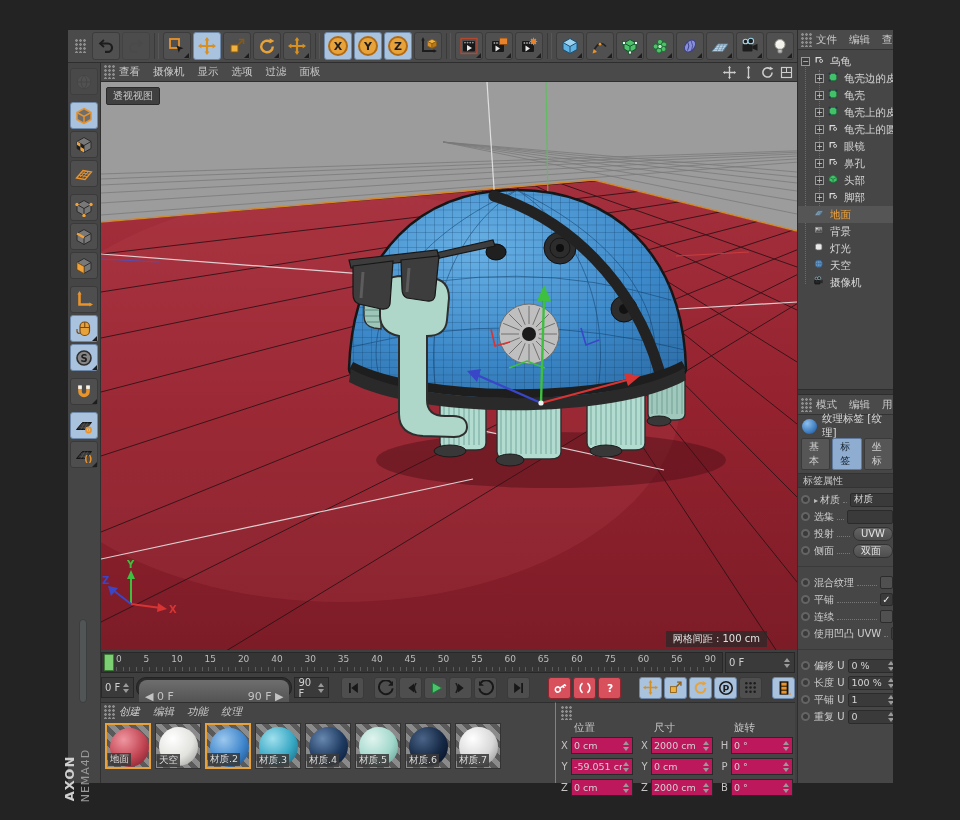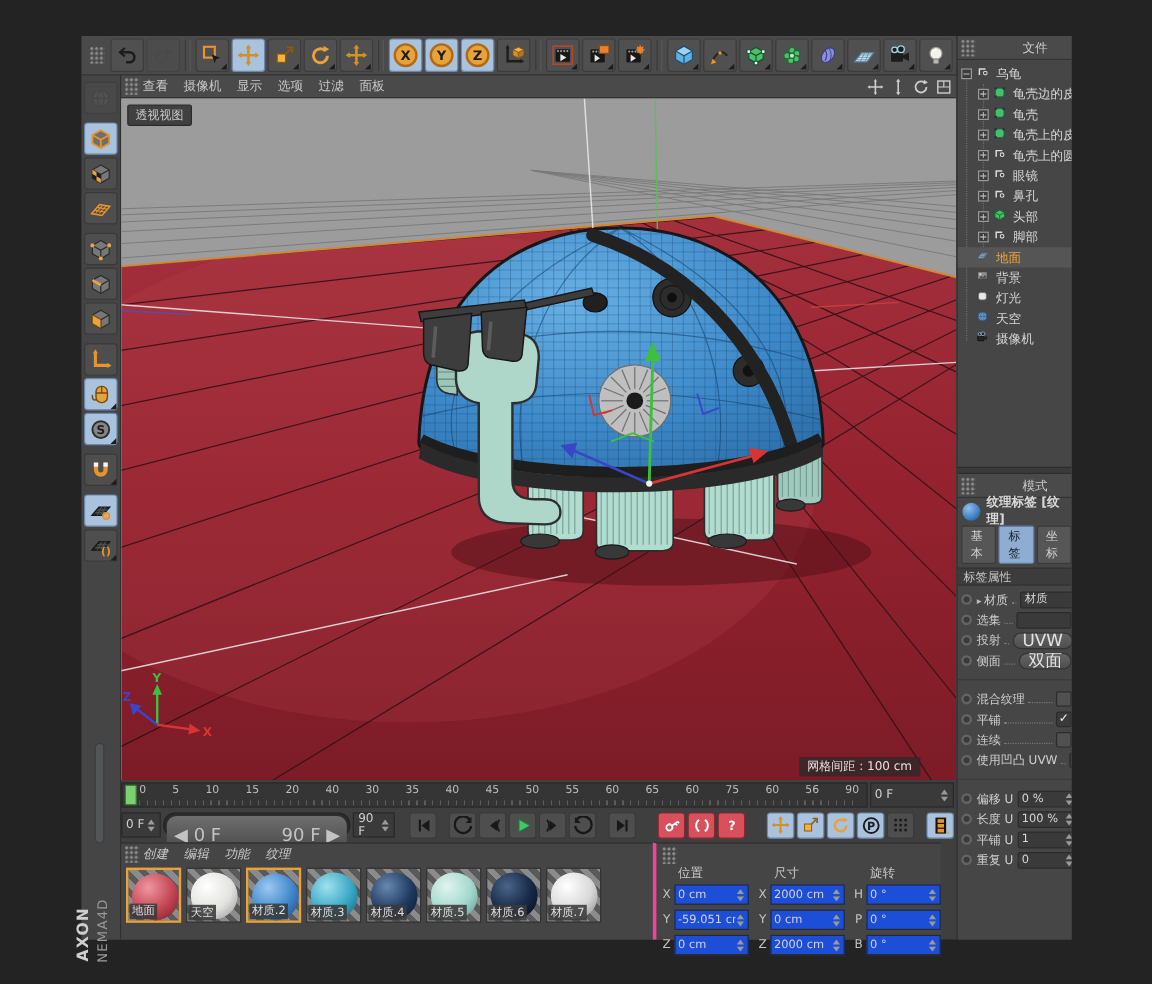--- a/index.html
+++ b/index.html
@@ -73,21 +73,21 @@
 
   
   #transport{position:absolute;left:33px;top:645px;width:694px;height:25px;display:flex;align-items:center;gap:2px;}
   .tfield{height:21px;background:#3a3a3a;border:1px solid #282828;display:flex;align-items:center;
     padding:0 3px;font-size:10px;color:#cfcfcf;}
   #tf-cur{width:42px;}
   #tf-end{width:44px;}
   #trange{width:210px;height:21px;background:#2c2c2c;border:1px solid #222;border-radius:10px;
     padding:2px;display:flex;}
   #trange-bar{flex:1;border-radius:8px;background:linear-gradient(#6e6e6e,#474747);
-    display:flex;align-items:center;justify-content:space-between;padding:16px 6px;font-size:15px;color:#c3c3c3;}
+    display:flex;align-items:center;justify-content:space-between;padding:16px 6px;font-size:11px;color:#c3c3c3;}
   .pbtn2{position:relative;width:23px;height:22px;border-radius:3px;background:#4e4e4e;border:1px solid #3a3a3a;
     display:flex;align-items:center;justify-content:center;flex:0 0 auto;}
   .pbtn2.red{background:#d8505c;border-color:#8e2630;}
   .pbtn2.active{background:#a9c2dd;border-color:#6d88a8;}
   .pbtn2.gsm{margin-left:8px;}
   .pbtn2.glg{margin-left:16px;}
 
   
   #materials{position:absolute;left:33px;top:672px;width:454px;height:81px;background:#454545;
     border-top:1px solid #2e2e2e;}
@@ -95,68 +95,68 @@
   #mat-menu .mlabel{margin-right:13px;font-style:italic;}
   #mat-items{display:flex;gap:4px;padding:2px 0 0 4px;}
   .mat{position:relative;width:46px;height:46px;flex:0 0 auto;border:1px solid #333;
     background:repeating-linear-gradient(45deg,#8b8b8b 0 5px,#5a5a5a 5px 10px);}
   .mat.sel{border:2px solid #e8a23c;}
   .mat .ball{position:absolute;left:3px;top:3px;width:39px;height:39px;border-radius:50%;}
   .mat .mname{position:absolute;left:1px;bottom:1px;background:rgba(58,58,58,.88);
     font-size:9.5px;color:#ddd;padding:0 2px;max-width:42px;white-space:nowrap;overflow:hidden;}
 
   
-  #coords{position:absolute;left:476px;top:672px;width:240px;height:81px;background:#454545;
-    border-top:1px solid #2e2e2e;border-left:3px solid #ec4899;padding:2px 0 0 2px;}
+  #coords{position:absolute;left:487px;top:672px;width:240px;height:81px;background:#454545;
+    border-top:1px solid #2e2e2e;border-left:1px solid #ec4899;padding:2px 0 0 2px;}
   #coord-head{display:flex;align-items:center;height:16px;font-size:10.5px;color:#c9c9c9;}
   #coord-groups{position:relative;}
   .cgroup{position:absolute;top:0;}
   .cg-title{position:absolute;top:-16px;left:14px;font-size:10.5px;color:#c9c9c9;}
   .crow{display:flex;align-items:center;height:17px;margin-bottom:4px;}
   .crow .ax{width:9px;font-size:10px;color:#c3c3c3;text-align:center;margin-right:2px;}
-  .cfield{width:62px;height:17px;background:#1d4ed8;border:1px solid #292929;display:flex;
+  .cfield{width:62px;height:17px;background:#be185d;border:1px solid #292929;display:flex;
     align-items:center;font-size:9.5px;color:#d2d2d2;padding:0 2px;}
 
   
   #rightcol{position:absolute;left:729px;top:0;width:96px;height:753px;background:#464646;
     border-left:1px solid #2e2e2e;overflow:hidden;}
   .rp-menu{display:flex;align-items:center;height:20px;font-size:10.5px;color:#c9c9c9;
     background:#4a4a4a;border-bottom:1px solid #333;white-space:nowrap;overflow:hidden;}
-  .rp-menu .mlabel{margin-right:12px;margin-left:36px;}
+  .rp-menu .mlabel{margin-right:12px;}
   #om-tree{position:relative;padding-top:3px;height:339px;}
   .dotline{position:absolute;width:0;border-left:1px dotted #8a8a8a;opacity:.55;}
   .om-row{position:relative;display:flex;align-items:center;height:17px;font-size:10.5px;color:#d6d6d6;
     white-space:nowrap;}
   .om-row.sel{background:#555;}
   .om-row.sel .olabel{color:#f0a23a;}
   .exp{width:9px;height:9px;border:1px solid #9a9a9a;background:#3c3c3c;color:#d0d0d0;
     font-size:8px;line-height:7px;text-align:center;margin-right:3px;flex:0 0 auto;}
   .oicon{width:14px;height:14px;margin-right:3px;flex:0 0 auto;display:flex;align-items:center;justify-content:center;}
   #om-splitter{height:6px;background:#3a3a3a;border-top:1px solid #2d2d2d;border-bottom:1px solid #2d2d2d;}
 
-  #am-title{display:flex;align-items:center;height:22px;padding-left:4px;font-size:10.5px;color:#dadada;gap:5px;font-weight:bold;}
+  #am-title{display:flex;align-items:center;height:22px;padding-left:4px;font-size:10.5px;color:#dadada;gap:5px;}
   .tagball{width:15px;height:15px;border-radius:50%;
     background:radial-gradient(circle at 35% 30%,#8cc0ee,#3a78bc 65%,#1c4478);flex:0 0 auto;}
   #am-tabs{display:flex;gap:2px;padding:1px 0 3px 3px;}
   .amtab{padding:1px 7px;font-size:10px;color:#d0d0d0;background:#565656;border:1px solid #3a3a3a;border-radius:2px;}
   .amtab.active{background:#8fadd0;color:#16202c;border-color:#5f7a9c;}
   #am-section{height:15px;background:#3c3c3c;border-top:1px solid #333;border-bottom:1px solid #333;
     font-size:10px;color:#c8c8c8;padding-left:5px;display:flex;align-items:center;}
   #am-rows{padding-top:3px;}
   .arow{display:flex;align-items:center;height:17px;padding-left:3px;font-size:10px;color:#cfcfcf;white-space:nowrap;}
   .asep{height:8px;border-bottom:1px solid #3a3a3a;margin-bottom:7px;}
   .adot{width:9px;height:9px;border-radius:50%;border:2px solid #646464;background:#3a3a3a;
     margin-right:4px;flex:0 0 auto;}
   .alabel{margin-right:3px;}
   .alabel.expand::before{content:"\25B8";font-size:8px;color:#bbb;margin-right:2px;}
   .leader{flex:1;border-bottom:1px dotted #777;height:7px;min-width:4px;margin-right:3px;}
   .afield{width:46px;height:14px;background:#3a3a3a;border:1px solid #2b2b2b;border-radius:2px;
     font-size:9.5px;color:#d6d6d6;padding:0 3px;display:flex;align-items:center;flex:0 0 auto;}
   .apill{min-width:40px;height:14px;background:linear-gradient(#646464,#4e4e4e);border:1px solid #333;
-    border-radius:7px;font-size:14px;color:#e2e2e2;padding:0 7px;display:flex;align-items:center;flex:0 0 auto;}
+    border-radius:7px;font-size:10px;color:#e2e2e2;padding:0 7px;display:flex;align-items:center;flex:0 0 auto;}
   .acheck{width:13px;height:13px;background:#505050;border:1px solid #2c2c2c;border-radius:2px;
     display:flex;align-items:center;justify-content:center;font-size:10px;font-weight:bold;color:#efefef;flex:0 0 auto;}
   .acheck.on{background:#3a3a3a;}
 </style>
 </head>
 <body>
 
 <div id="stage">
   <div id="app">
 

